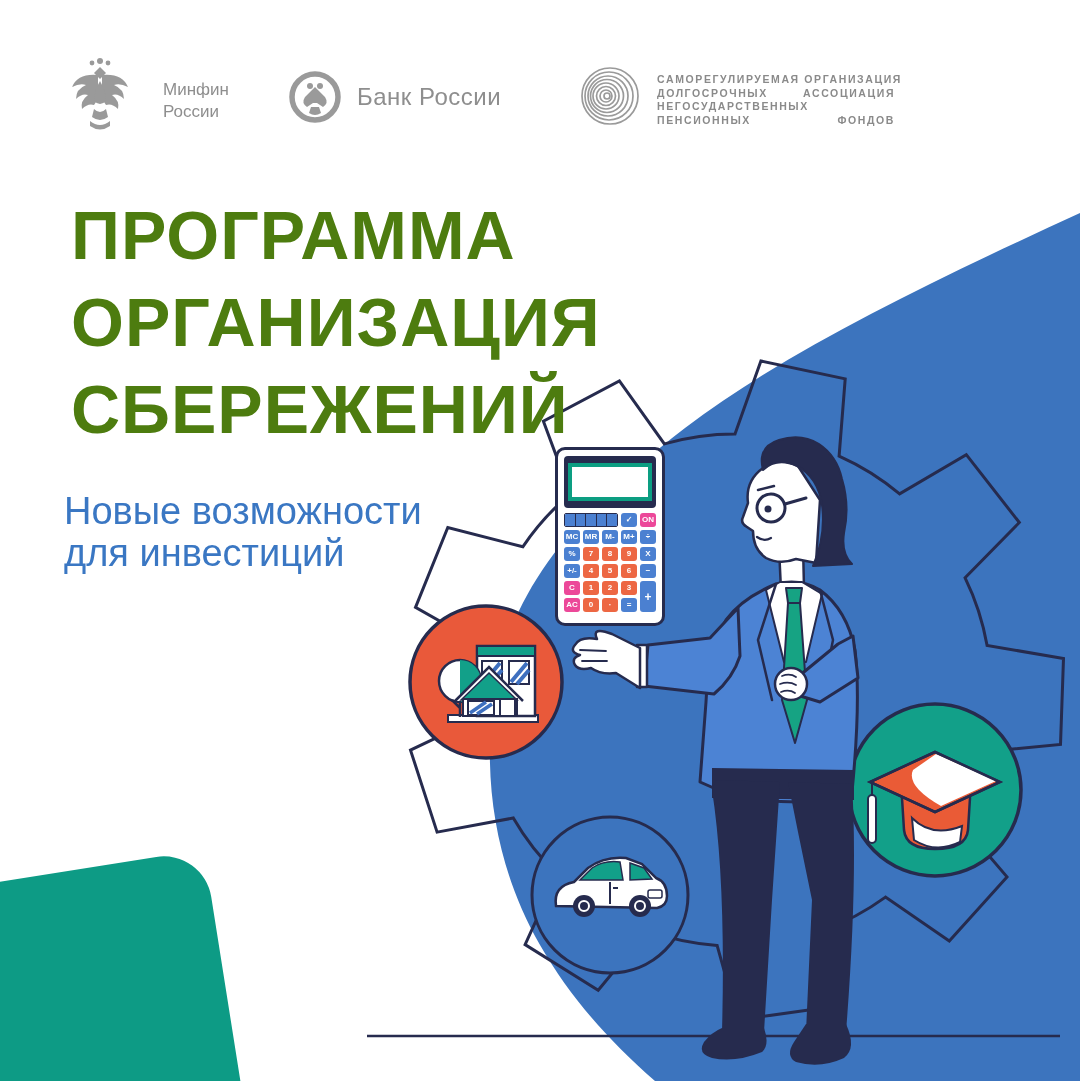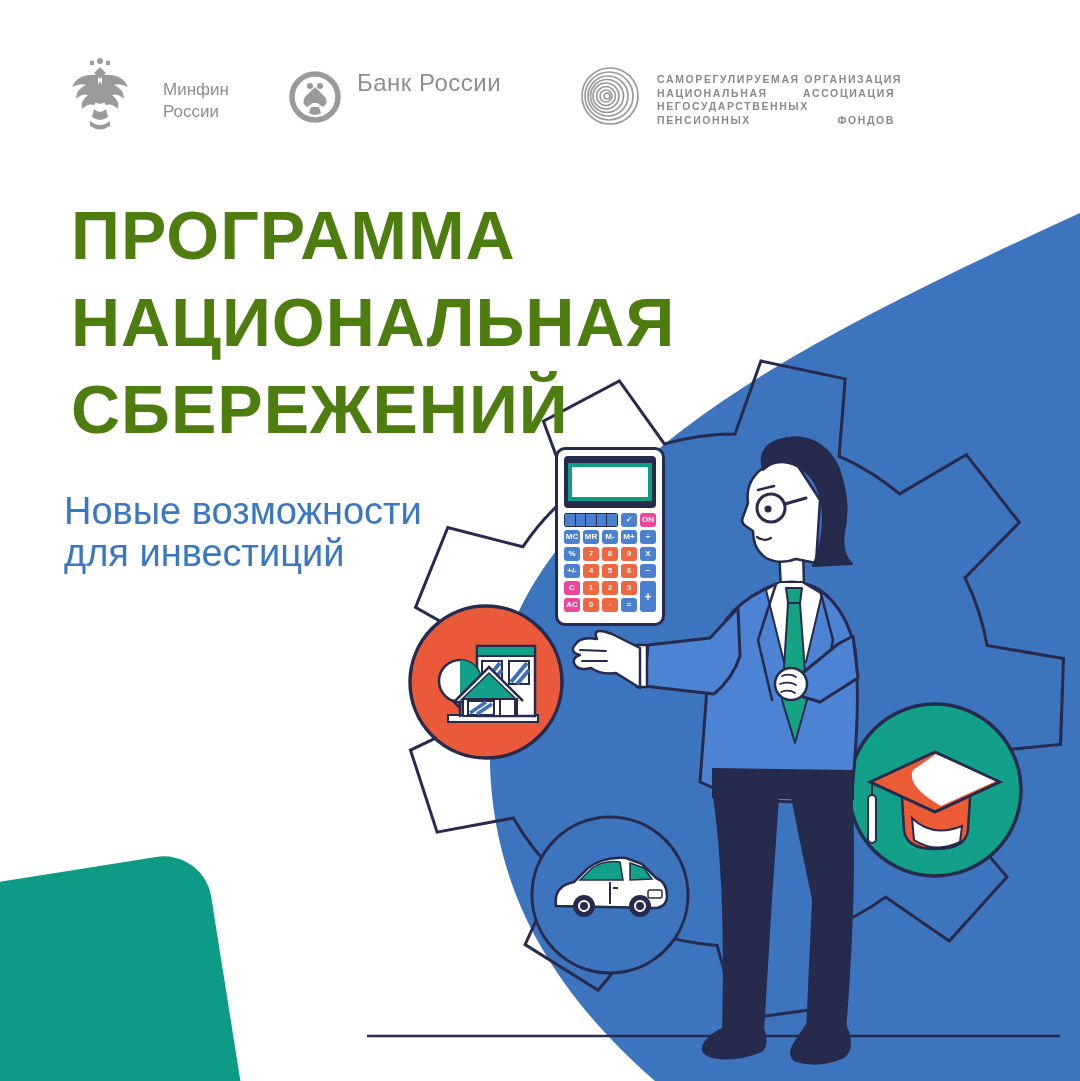--- a/index.html
+++ b/index.html
@@ -4,21 +4,21 @@
 <style>
   html,body{margin:0;padding:0;}
   body{
     width:1080px;height:1081px;position:relative;overflow:hidden;
     background:#ffffff;font-family:"Liberation Sans",sans-serif;
     -webkit-font-smoothing:antialiased;
   }
   
   .logo-row{position:absolute;left:68px;top:55px;display:flex;align-items:flex-start;}
   .minfin-text{margin-left:31px;margin-top:24px;font-size:17px;line-height:22px;color:#8e8e8e;}
-  .cbr-wrap{display:flex;align-items:flex-start;margin-left:58px;margin-top:14px;}
+  .cbr-wrap{display:flex;align-items:center;margin-left:58px;margin-top:14px;}
   .cbr-text{margin-left:14px;font-size:24px;color:#8e8e8e;letter-spacing:.5px;}
   .napf-wrap{display:flex;align-items:flex-end;margin-left:78px;margin-top:2px;}
   .napf-text{margin-left:16px;margin-top:16px;width:238px;color:#8a8a8a;
      font-size:10.5px;font-weight:bold;line-height:13.5px;letter-spacing:1.6px;}
   .napf-line{text-align:justify;text-align-last:justify;white-space:nowrap;}
   
   .title{position:absolute;left:71px;top:192px;color:#4d7c0f;
      font-size:68px;font-weight:bold;line-height:87px;letter-spacing:1px;}
   .title span{display:block;}
   .subtitle{position:absolute;left:64px;top:490px;color:#3a77c3;
@@ -188,30 +188,30 @@
         <circle cx="29" cy="31" r="20"></circle>
           <circle cx="28" cy="31" r="16.5"></circle>
         <circle cx="27" cy="31" r="13"></circle>
           <circle cx="27" cy="31" r="9.5"></circle>
         <circle cx="27" cy="31" r="6"></circle>
           <circle cx="28" cy="31" r="3"></circle>
       </g>
     </svg>
     <div class="napf-text">
       <div class="napf-line">САМОРЕГУЛИРУЕМАЯ ОРГАНИЗАЦИЯ</div>
-      <div class="napf-line">НАЦИОНАЛЬНАЯ АССОЦИАЦИЯ</div>
+      <div class="napf-line">ДОЛГОСРОЧНЫХ АССОЦИАЦИЯ</div>
       <div class="napf-line">НЕГОСУДАРСТВЕННЫХ</div>
       <div class="napf-line">ПЕНСИОННЫХ ФОНДОВ</div>
     </div>
   </div>
 </div>
 
 <h1 class="title" style="margin:0;">
   <span>ПРОГРАММА</span>
-  <span>НАЦИОНАЛЬНАЯ</span>
+  <span>ОРГАНИЗАЦИЯ</span>
   <span>СБЕРЕЖЕНИЙ</span>
 </h1>
 <div class="subtitle">
   <span>Новые возможности</span>
   <span>для инвестиций</span>
 </div>
 
 <div class="calc">
   <div class="calc-display">
     <div class="calc-screen"></div>

